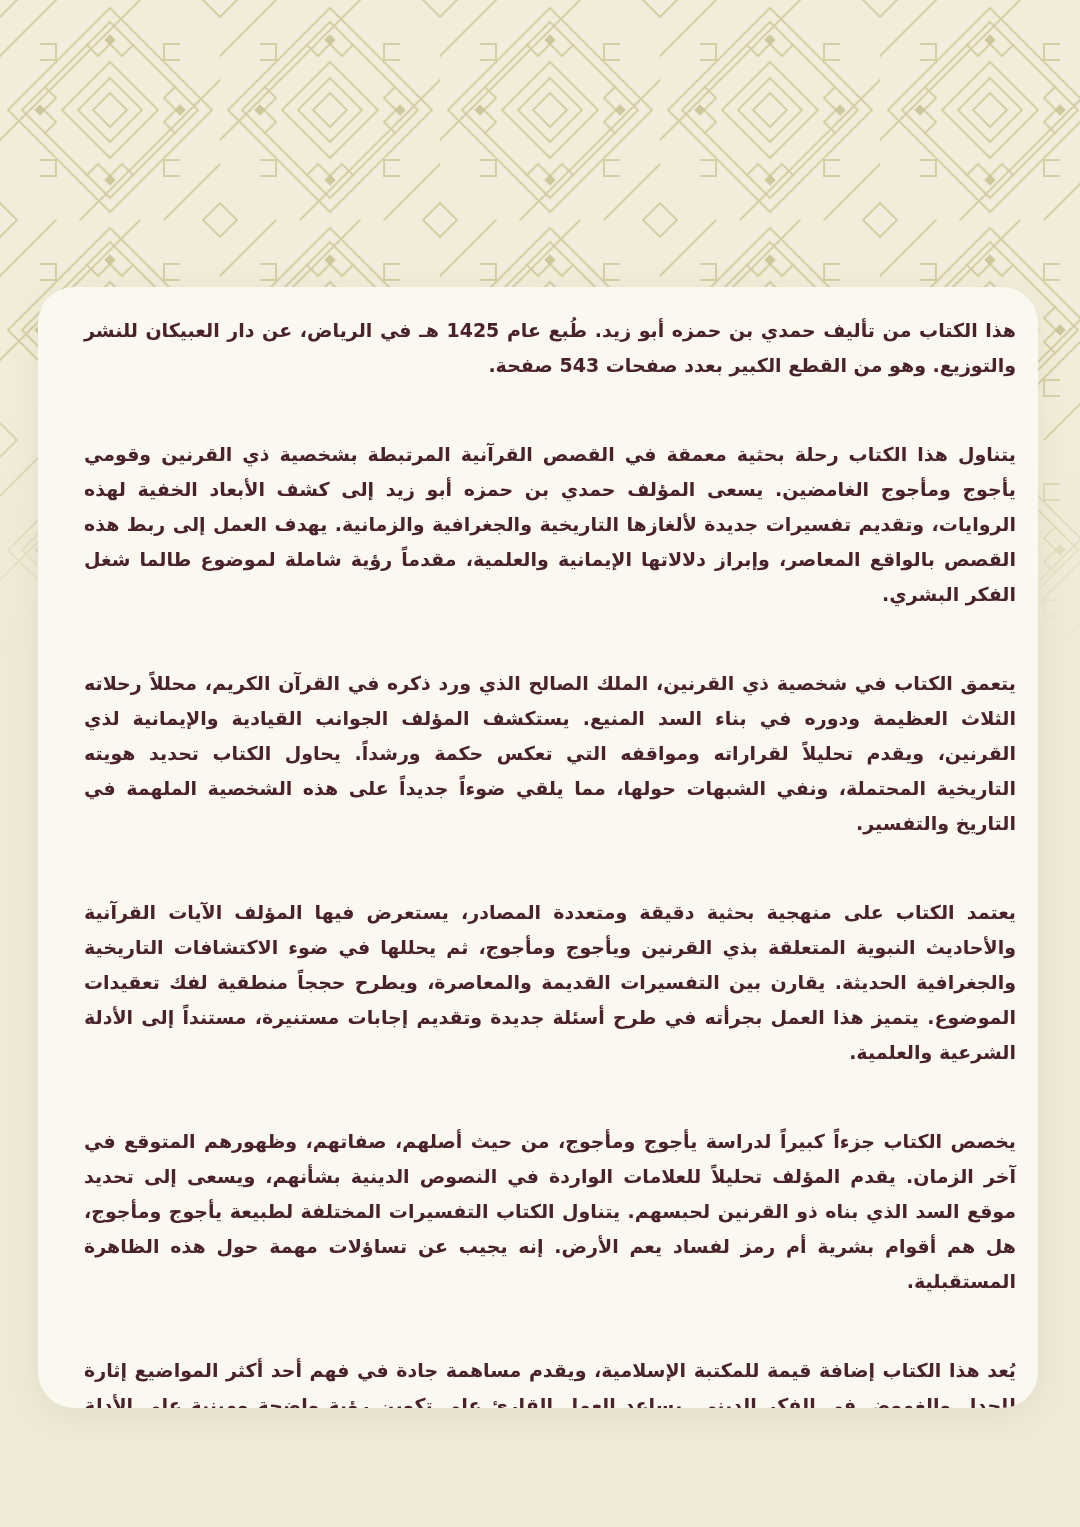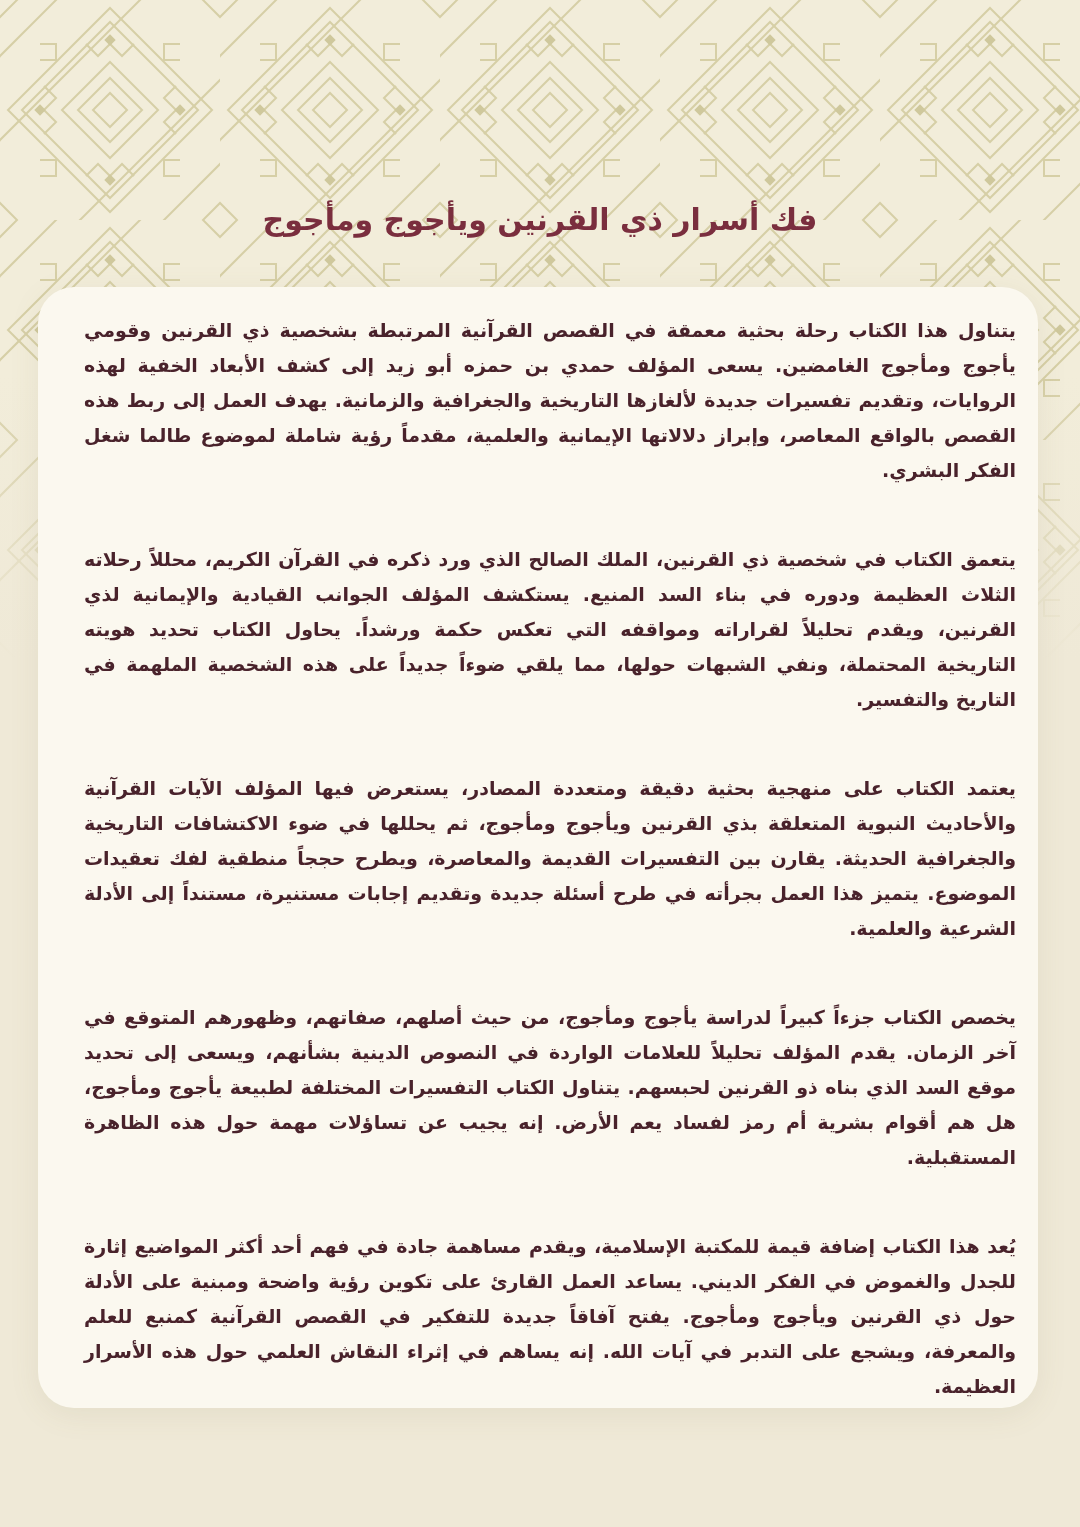--- a/index.html
+++ b/index.html
@@ -113,23 +113,23 @@
       <linearGradient id="fade" x1="0" y1="0" x2="0" y2="1">
         <stop offset="0" stop-color="#efe9d7" stop-opacity="0"></stop>
         <stop offset="0.55" stop-color="#efe9d7" stop-opacity="0"></stop>
         <stop offset="0.97" stop-color="#efe9d7" stop-opacity="1"></stop>
       </linearGradient>
     </defs>
     <rect width="1080" height="680" fill="url(#geo)"></rect>
     <rect width="1080" height="680" fill="url(#fade)"></rect>
   </svg>
 
-  <h1 class="page-title">فك أسرار ذي القرنين ويأجوج ومأجوج</h1>
 
   <div class="content-card">
+    <p>هذا الكتاب من تأليف حمدي بن حمزه أبو زيد. طُبع عام 1425 هـ في الرياض، عن دار العبيكان للنشر والتوزيع. وهو من القطع الكبير بعدد صفحات 543 صفحة.</p>
     <p>يتناول هذا الكتاب رحلة بحثية معمقة في القصص القرآنية المرتبطة بشخصية ذي القرنين وقومي يأجوج ومأجوج الغامضين. يسعى المؤلف حمدي بن حمزه أبو زيد إلى كشف الأبعاد الخفية لهذه الروايات، وتقديم تفسيرات جديدة لألغازها التاريخية والجغرافية والزمانية. يهدف العمل إلى ربط هذه القصص بالواقع المعاصر، وإبراز دلالاتها الإيمانية والعلمية، مقدماً رؤية شاملة لموضوع طالما شغل الفكر البشري.</p>
     <p>يتعمق الكتاب في شخصية ذي القرنين، الملك الصالح الذي ورد ذكره في القرآن الكريم، محللاً رحلاته الثلاث العظيمة ودوره في بناء السد المنيع. يستكشف المؤلف الجوانب القيادية والإيمانية لذي القرنين، ويقدم تحليلاً لقراراته ومواقفه التي تعكس حكمة ورشداً. يحاول الكتاب تحديد هويته التاريخية المحتملة، ونفي الشبهات حولها، مما يلقي ضوءاً جديداً على هذه الشخصية الملهمة في التاريخ والتفسير.</p>
     <p>يعتمد الكتاب على منهجية بحثية دقيقة ومتعددة المصادر، يستعرض فيها المؤلف الآيات القرآنية والأحاديث النبوية المتعلقة بذي القرنين ويأجوج ومأجوج، ثم يحللها في ضوء الاكتشافات التاريخية والجغرافية الحديثة. يقارن بين التفسيرات القديمة والمعاصرة، ويطرح حججاً منطقية لفك تعقيدات الموضوع. يتميز هذا العمل بجرأته في طرح أسئلة جديدة وتقديم إجابات مستنيرة، مستنداً إلى الأدلة الشرعية والعلمية.</p>
     <p>يخصص الكتاب جزءاً كبيراً لدراسة يأجوج ومأجوج، من حيث أصلهم، صفاتهم، وظهورهم المتوقع في آخر الزمان. يقدم المؤلف تحليلاً للعلامات الواردة في النصوص الدينية بشأنهم، ويسعى إلى تحديد موقع السد الذي بناه ذو القرنين لحبسهم. يتناول الكتاب التفسيرات المختلفة لطبيعة يأجوج ومأجوج، هل هم أقوام بشرية أم رمز لفساد يعم الأرض. إنه يجيب عن تساؤلات مهمة حول هذه الظاهرة المستقبلية.</p>
     <p>يُعد هذا الكتاب إضافة قيمة للمكتبة الإسلامية، ويقدم مساهمة جادة في فهم أحد أكثر المواضيع إثارة للجدل والغموض في الفكر الديني. يساعد العمل القارئ على تكوين رؤية واضحة ومبنية على الأدلة حول ذي القرنين ويأجوج ومأجوج. يفتح آفاقاً جديدة للتفكير في القصص القرآنية كمنبع للعلم والمعرفة، ويشجع على التدبر في آيات الله. إنه يساهم في إثراء النقاش العلمي حول هذه الأسرار العظيمة.</p>
   </div>
 
 </div>
 
 </body></html>

